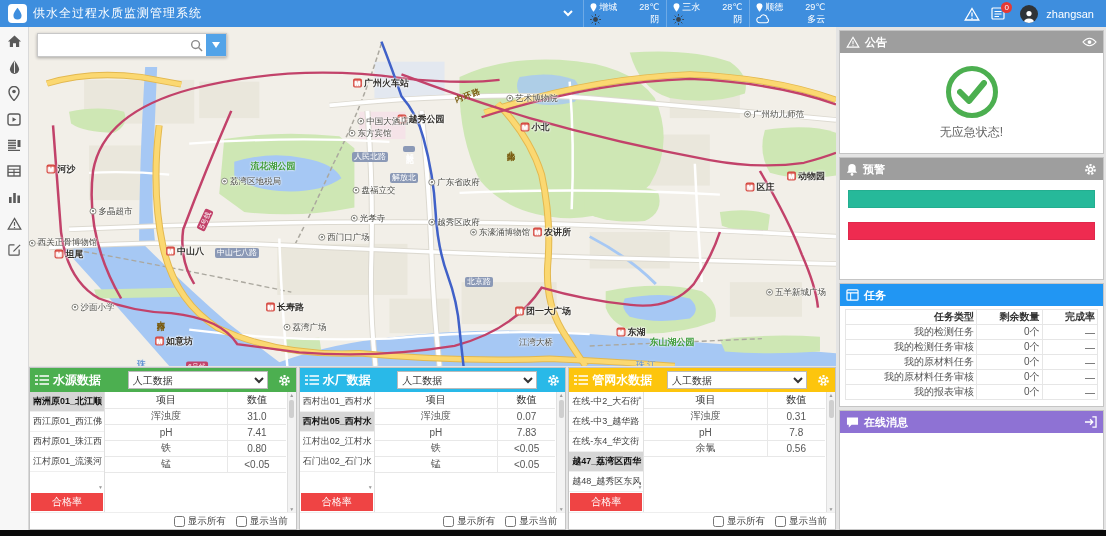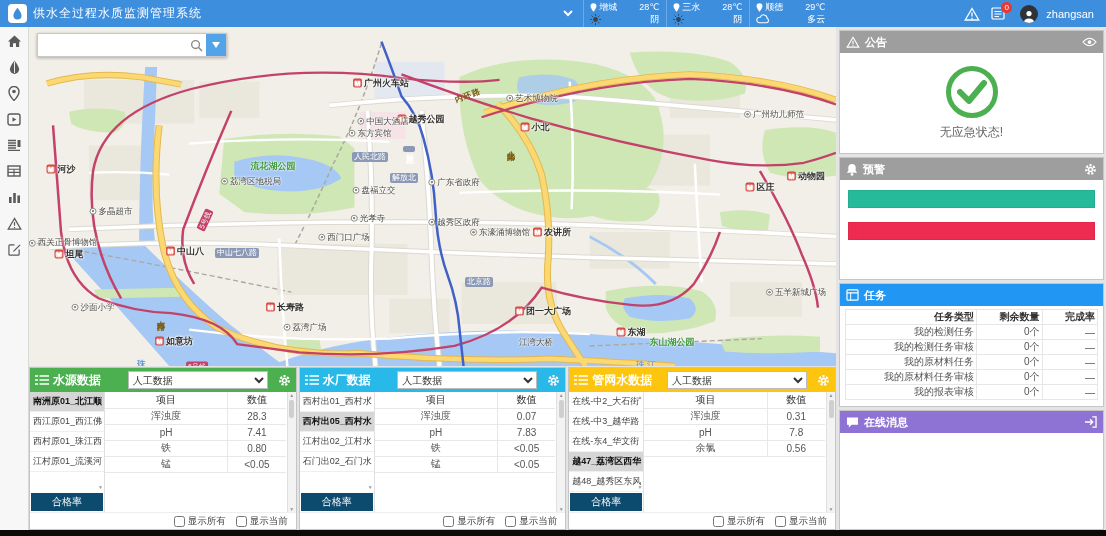--- a/index.html
+++ b/index.html
@@ -53,21 +53,21 @@
   .dp-title{font-size:12px;font-weight:bold;white-space:nowrap}
   .dp-select{flex:0 0 140px;height:18px;font-size:10px;margin-left:auto;border:1px solid #bbb;background:#fff;color:#333}
   .hgear{margin-left:auto;cursor:pointer;display:flex}
   .dpanel-header .hgear{margin-left:6px}
   .dpanel-body{flex:1;display:flex;min-height:0}
   .station-list{flex:0 0 74px;border-right:1px solid #e0e0e0;display:flex;flex-direction:column;position:relative}
   .station-items{flex:1;overflow:hidden}
   .station{font-size:9px;color:#444;padding:3px 2px 3px 3px;border-bottom:1px solid #efefef;white-space:nowrap;overflow:hidden;cursor:pointer}
   .station.selected{background:#d6d6d6;color:#111;font-weight:bold}
   .list-arrows{position:absolute;right:0;top:2px;bottom:22px;width:7px;display:flex;flex-direction:column;justify-content:space-between;font-size:5px;color:#999;text-align:center;pointer-events:none}
-  .pass-btn{flex:0 0 18px;margin:1px;background:#0c4a6e;border:none;color:#fff;font-size:10px;cursor:pointer}
+  .pass-btn{flex:0 0 18px;margin:1px;background:#ef4444;border:none;color:#fff;font-size:10px;cursor:pointer}
   .data-table{flex:1;position:relative;padding-right:10px;overflow:hidden}
   .data-table table{width:100%;border-collapse:collapse;font-size:10px;color:#555;table-layout:fixed}
   .data-table th{font-weight:normal;color:#333}
   .data-table th,.data-table td{border-bottom:1px solid #e8e8e8;height:16px;text-align:center;padding:0 2px;overflow:hidden;white-space:nowrap}
   .data-table th:last-child,.data-table td.val{width:58px;border-left:1px solid #e8e8e8}
   .tscroll{position:absolute;right:0;top:0;bottom:0;width:9px;background:#f3f3f3;border-left:1px solid #e0e0e0;display:flex;flex-direction:column;align-items:center;font-size:5px;color:#999;cursor:pointer}
   .tscroll i{display:block;width:5px;height:18px;background:#cfcfcf;border-radius:2px;margin:2px 0 auto}
   .dpanel-footer{flex:0 0 17px;border-top:1px solid #eee;display:flex;align-items:center;justify-content:flex-end;gap:10px;padding-right:8px;font-size:9.5px;color:#444}
   .dpanel-footer label{display:flex;align-items:center;gap:3px;cursor:pointer}
   .dpanel-footer input{width:11px;height:11px}
@@ -563,21 +563,21 @@
               <table>
                   <thead>
                     <tr>
                       <th>项目</th>
                       <th>数值</th>
                     </tr>
                   </thead>
                   <tbody>
                     <tr>
                       <td>浑浊度</td>
-                      <td class="val">28.3</td>
+                      <td class="val">31.0</td>
                     </tr>
                     <tr>
                       <td>pH</td>
                       <td class="val">7.41</td>
                     </tr>
                     <tr>
                       <td>铁</td>
                       <td class="val">0.80</td>
                     </tr>
                     <tr>

